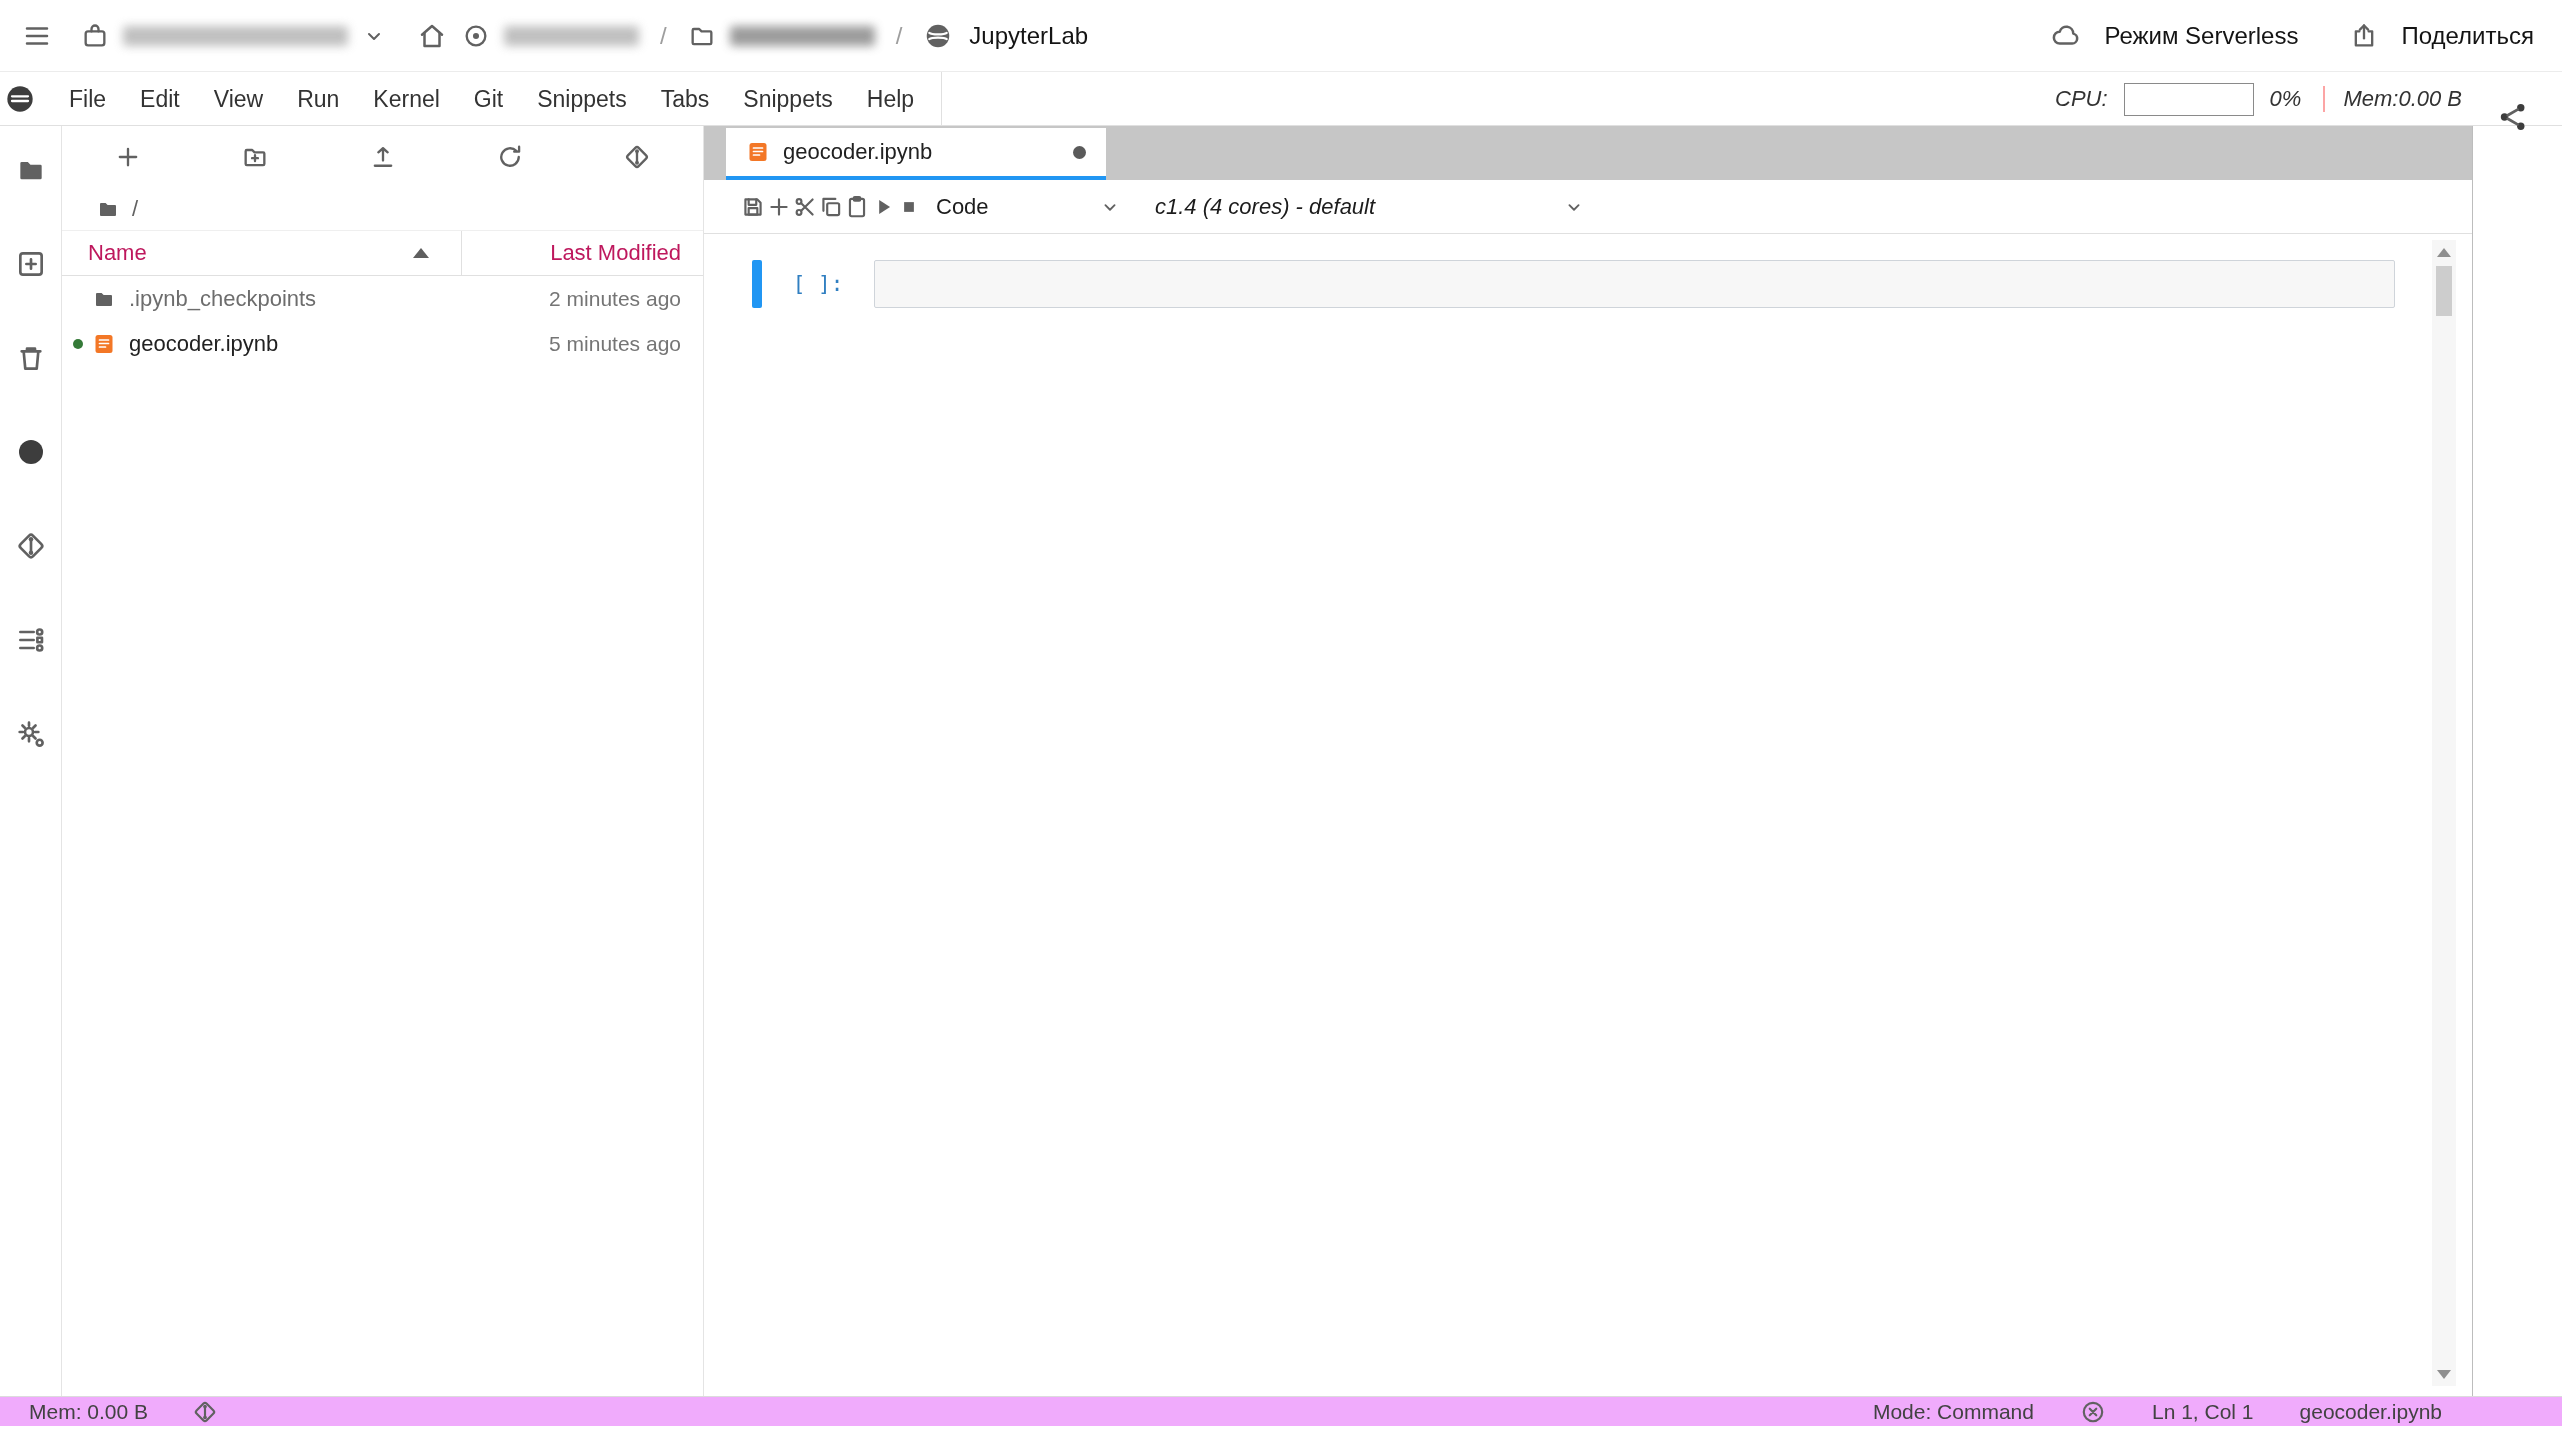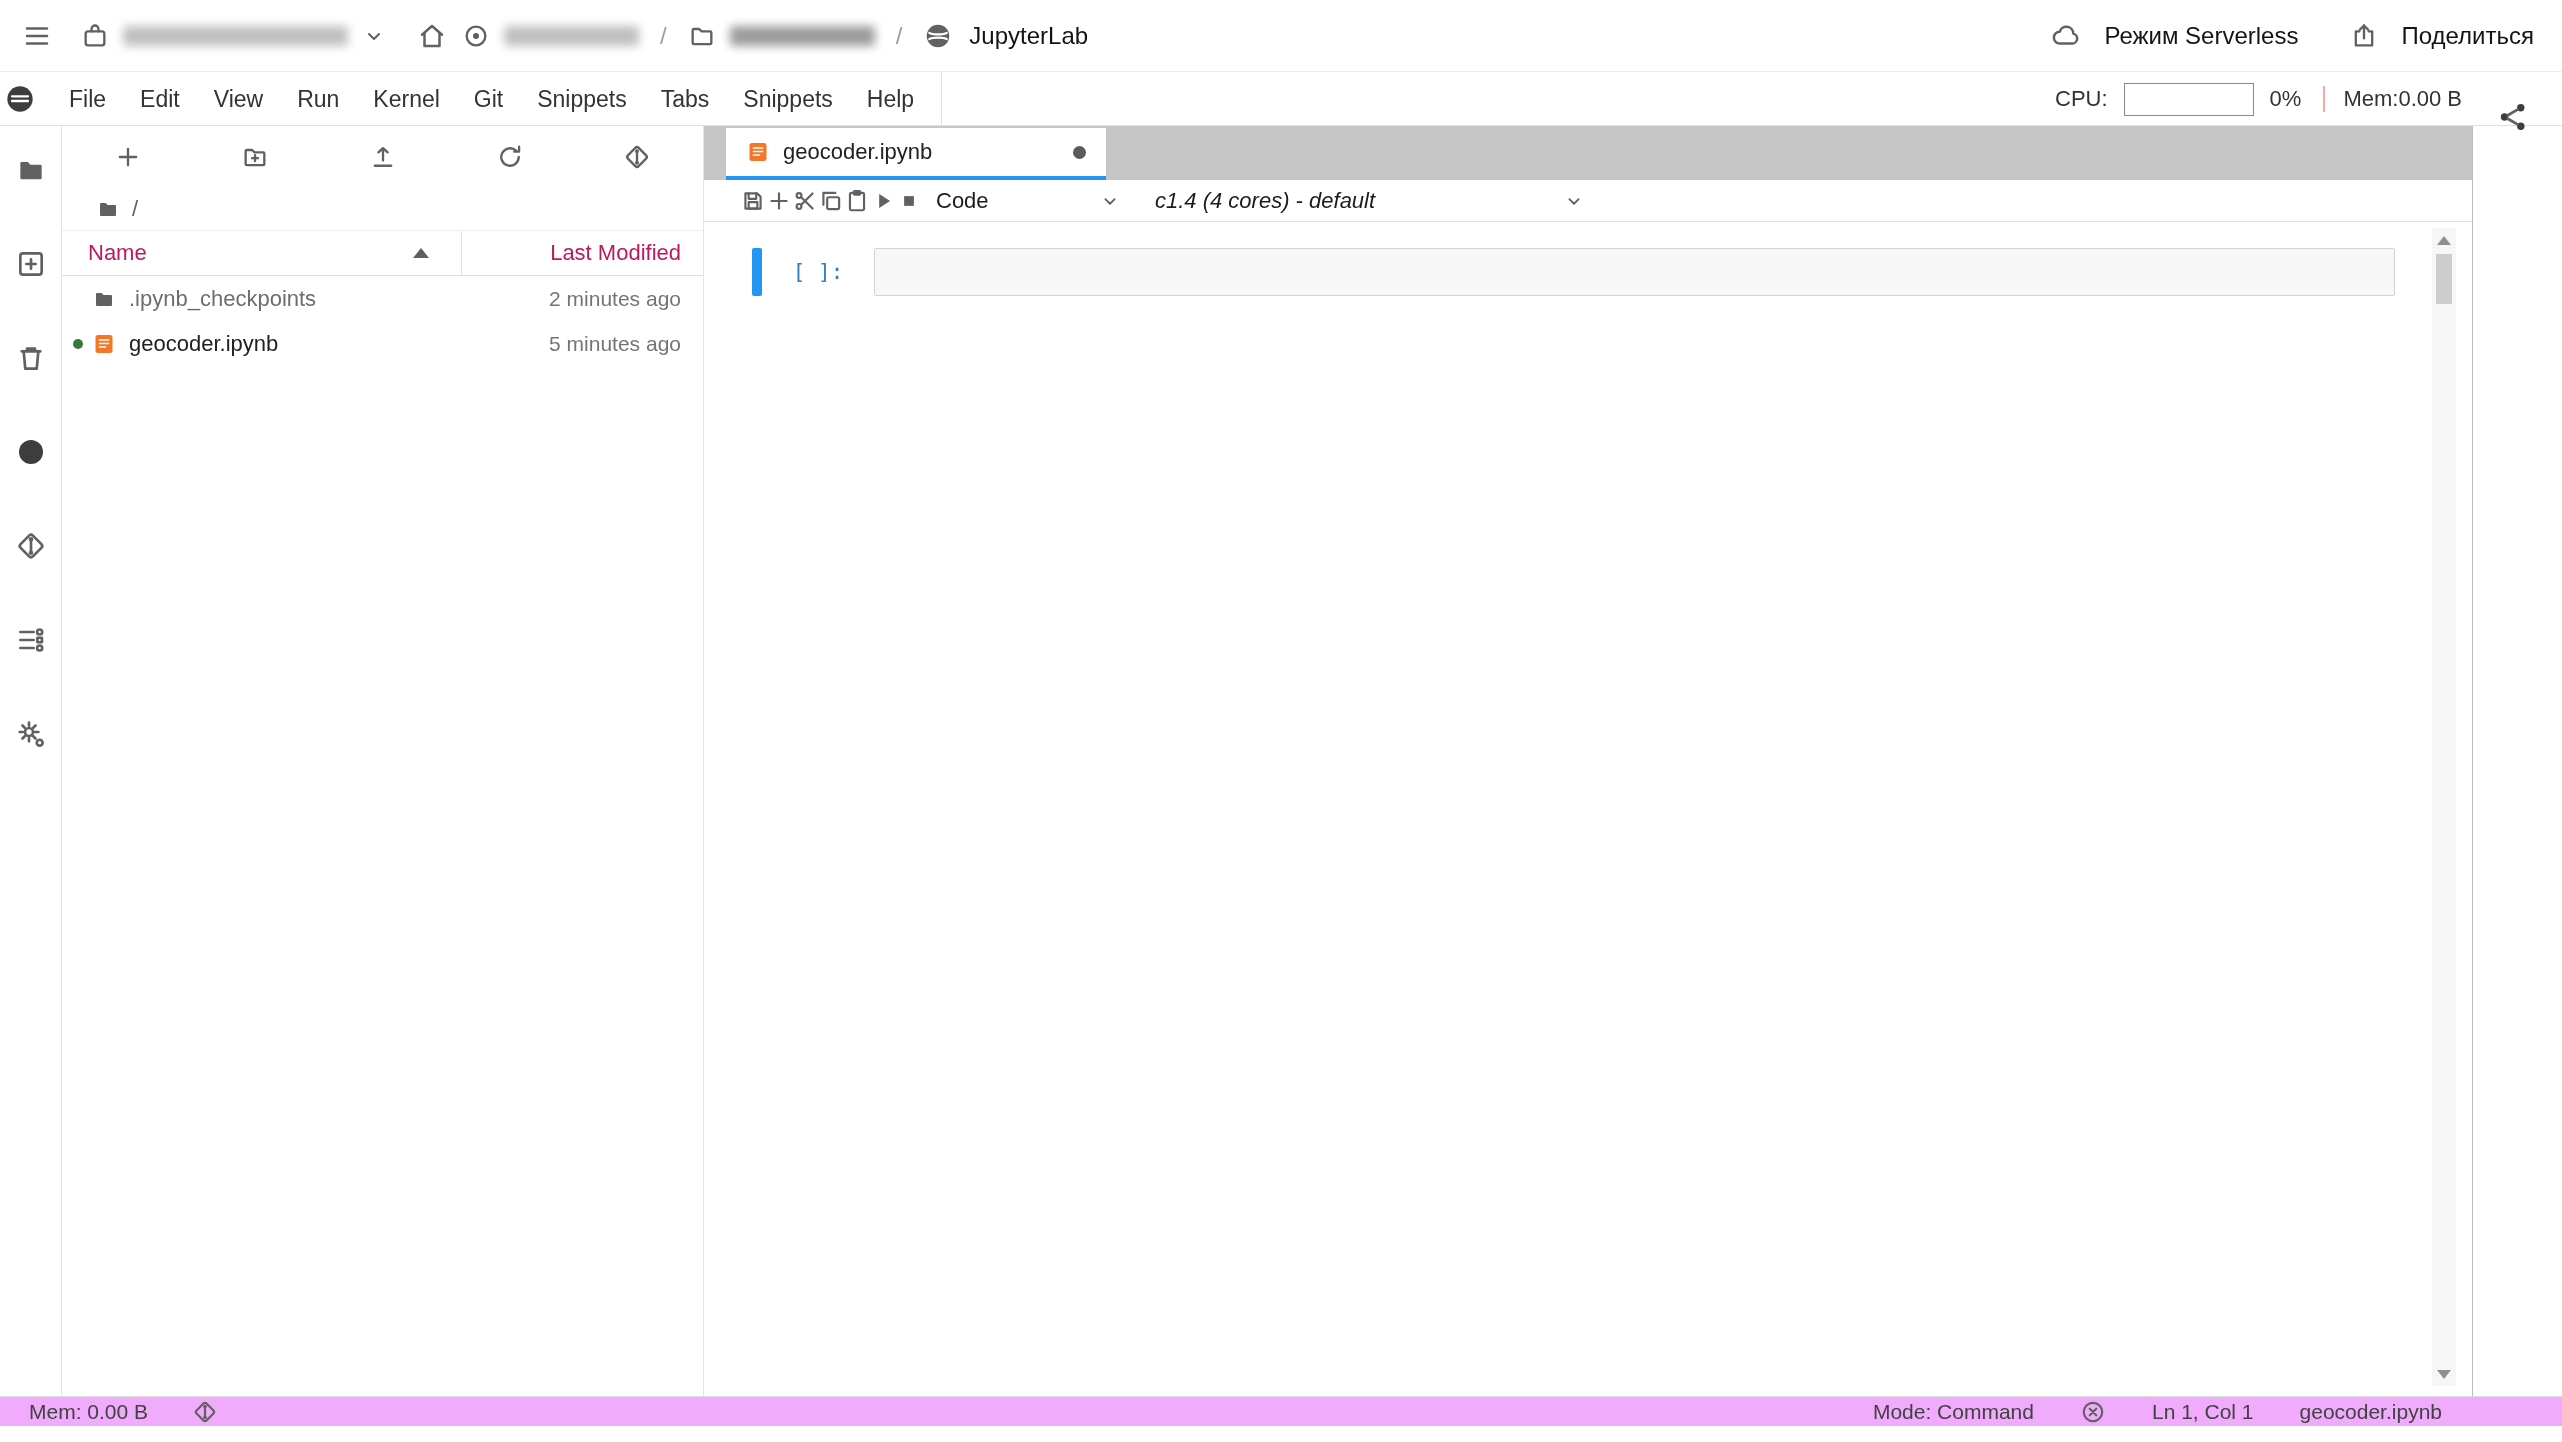--- a/index.html
+++ b/index.html
@@ -30,21 +30,21 @@
   .tb-action { display:flex; align-items:center; gap:23px; font-size:24px; color:#141414;
     margin-left:52px; cursor:pointer; }
 
   
   #menubar { height:54px; display:flex; align-items:center; border-bottom:1px solid #e0e0e0;
     padding-left:4px; position:relative; background:#fff; }
   #menubar .logo { margin-right:16px; display:flex; }
   .menu-item { padding:0 17px; font-size:23px; color:#333; line-height:54px; cursor:pointer; }
   .menu-divider { width:1px; height:54px; background:#e0e0e0; margin-left:10px; }
   .mb-right { position:absolute; right:100px; top:0; height:54px; display:flex;
-    align-items:center; gap:16px; font-size:22px; color:#333; }
+    align-items:center; gap:16px; font-size:22px; color:#333;font-style:italic; }
   .cpu-bar { width:130px; height:33px; border:1px solid #8a8a8a; background:#fff; }
   .mb-mem { border-left:2px solid #fca5a5; padding-left:18px; margin-left:6px; }
 
   
   #content { display:flex; height:1270px; }
 
   #leftstrip { width:62px; border-right:1px solid #e4e4e4; display:flex; flex-direction:column;
     align-items:center; padding-top:28px; gap:62px; background:#fff; }
   #leftstrip .sb-btn { display:flex; cursor:pointer; }
 
@@ -70,21 +70,21 @@
   .fb-row .row-mtime { margin-left:auto; padding-right:22px; color:#757575; font-size:21px; }
 
   #workspace { flex:1; min-width:0; display:flex; flex-direction:column;
     border-right:1px solid #bdbdbd; background:#fff; }
   .tabbar { height:54px; background:#c6c6c6; display:flex; align-items:flex-end; padding-left:22px; }
   .tab { height:52px; width:380px; background:#fff; display:flex; align-items:center; gap:13px;
     padding:0 20px; border-bottom:4px solid var(--accent-blue,#2196f3); cursor:pointer; }
   .tab-title { font-size:22px; color:#212121; }
   .tab-dot { margin-left:auto; width:13px; height:13px; border-radius:50%; background:#5a5a5a; }
 
-  .nbtoolbar { height:42px; background:#fff; border-bottom:1px solid #e0e0e0; display:flex;
+  .nbtoolbar { height:54px; background:#fff; border-bottom:1px solid #e0e0e0; display:flex;
     align-items:center; padding-left:36px; }
   .nbtoolbar .tbt { display:flex; cursor:pointer; }
   .tb-select { display:flex; align-items:center; justify-content:space-between; font-size:22px;
     color:#1c1c1c; cursor:pointer; }
   .tb-select.celltype { width:185px; margin-left:14px; }
   .tb-select.kernel { width:430px; margin-left:34px;font-style:italic; }
 
   .nbarea { flex:1; position:relative; background:#fff; padding-top:26px; }
   .cell { display:flex; align-items:stretch; margin-left:48px; margin-right:77px; height:48px; }
   .cell-bar { width:10px; border-radius:2px; background:var(--accent-blue,#2196f3); cursor:pointer; }

